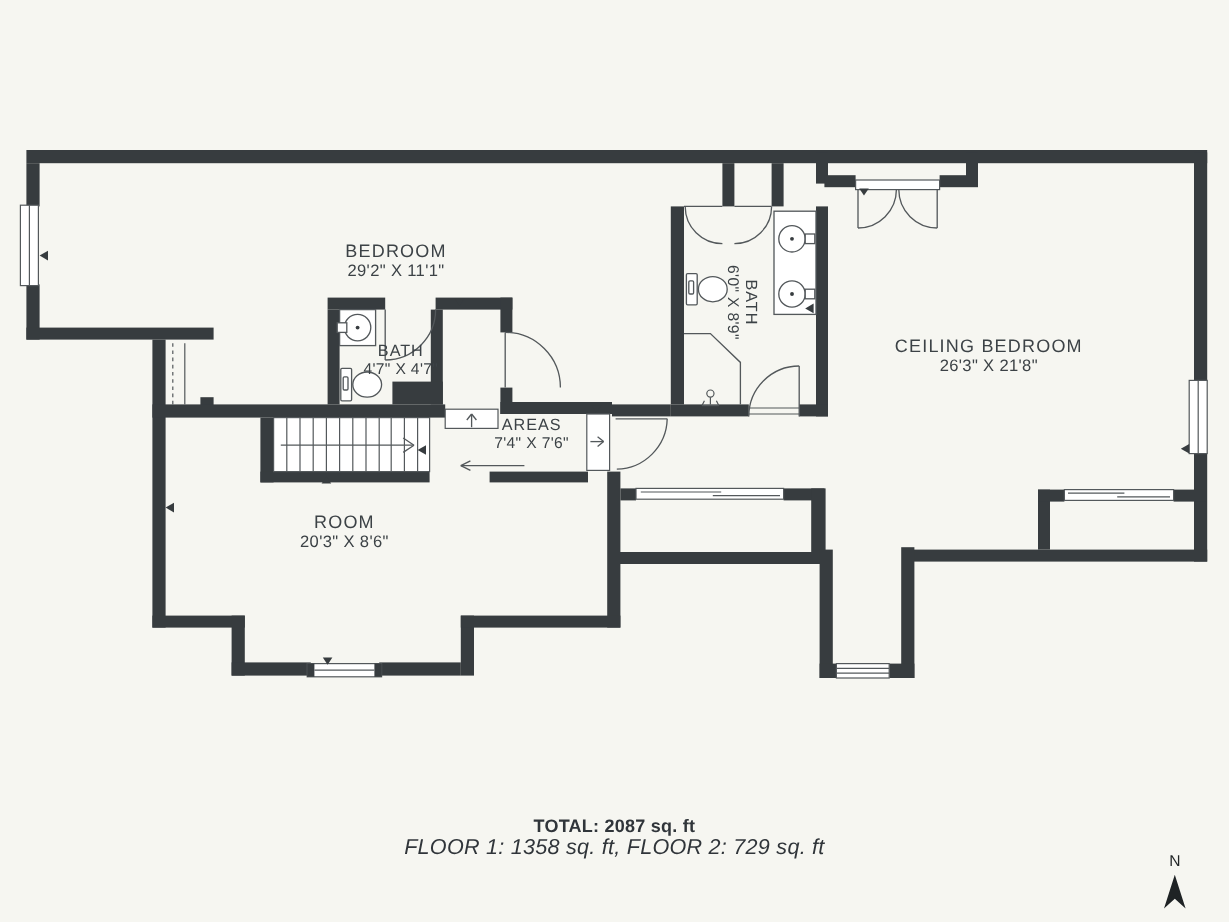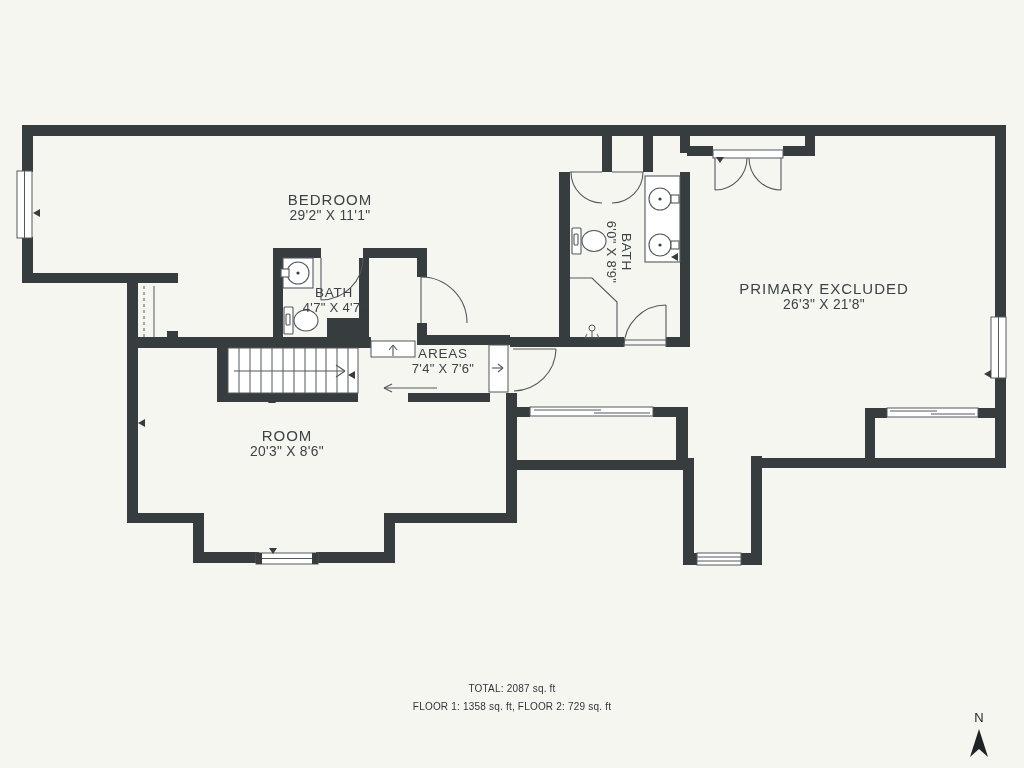--- a/index.html
+++ b/index.html
@@ -18,22 +18,22 @@
   .fixture{stroke:var(--line);stroke-width:1.1;fill:var(--window_fill);}
   .win{stroke:var(--line);stroke-width:1;fill:var(--window_fill);}
   .tick{fill:var(--wall);}
   .rlabel{position:absolute;text-align:center;color:var(--text);}
   .rname{display:block;font-size:15px;letter-spacing:1px;line-height:17px;white-space:nowrap;}
   .rdims{display:block;font-size:13.8px;letter-spacing:.3px;line-height:16px;white-space:nowrap;}
   .small .rname{font-size:13.5px;letter-spacing:.8px;line-height:15px;}
   .small .rdims{font-size:13px;line-height:15px;}
   .rotated{transform:rotate(90deg);transform-origin:center center;}
   .summary{position:absolute;left:0;top:679px;width:1024px;text-align:center;color:#30353a;}
-  .summary .total{display:block;font-size:10px;font-weight:normal;line-height:19px;letter-spacing:.2px;}
-  .summary .line{display:block;font-size:10px;line-height:17.5px;letter-spacing:.2px;}
+  .summary .total{display:block;font-size:15px;font-weight:bold;line-height:19px;letter-spacing:.2px;}
+  .summary .line{display:block;font-size:18px;line-height:17.5px;letter-spacing:.2px;font-style:italic;}
   .compass{position:absolute;left:963px;top:710px;width:32px;text-align:center;color:#222627;}
   .compass .n{display:block;font-size:13px;font-weight:500;line-height:16px;}
   .compass svg{display:block;margin:2px auto 0 auto;}
 </style>
 </head>
 <body>
 
 <svg class="plan-svg" width="1024" height="768" viewBox="0 0 1024 768">
 
   <g>
@@ -239,42 +239,42 @@
     <polygon class="tick" points="379,249 387,249 383,255"></polygon>
     <polygon class="tick" points="493,338 501,338 497,344"></polygon>
     <polygon class="tick" points="678,253 671,257 678,261"></polygon>
     <polygon class="tick" points="716,157 724,157 720,163"></polygon>
     <polygon class="tick" points="991,370 984,374 991,378"></polygon>
     <polygon class="tick" points="145,419 138,423 145,427"></polygon>
     <polygon class="tick" points="269,548 277,548 273,554"></polygon>
   </g>
 </svg>
 
-<div class="rlabel" style="left:230px;top:191px;width:200px;">
+<div class="rlabel" style="left:230px;top:201px;width:200px;">
   <span class="rname">BEDROOM</span>
   <span class="rdims">29'2" X 11'1"</span>
 </div>
 
 <div class="rlabel small" style="left:274px;top:285px;width:120px;">
   <span class="rname">BATH</span>
   <span class="rdims">4'7" X 4'7"</span>
 </div>
 
 <div class="rlabel small rotated" style="left:553px;top:231px;width:120px;height:42px;">
   <span class="rname">BATH</span>
   <span class="rdims">6'0" X 8'9"</span>
 </div>
 
 <div class="rlabel small" style="left:383px;top:346px;width:120px;">
   <span class="rname">AREAS</span>
   <span class="rdims">7'4" X 7'6"</span>
 </div>
 
 <div class="rlabel" style="left:704px;top:280px;width:240px;">
-  <span class="rname">PRIMARY EXCLUDED</span>
+  <span class="rname">CEILING BEDROOM</span>
   <span class="rdims">26'3" X 21'8"</span>
 </div>
 
 <div class="rlabel" style="left:187px;top:427px;width:200px;">
   <span class="rname">ROOM</span>
   <span class="rdims">20'3" X 8'6"</span>
 </div>
 
 <div class="summary">
   <span class="total">TOTAL: 2087 sq. ft</span>

